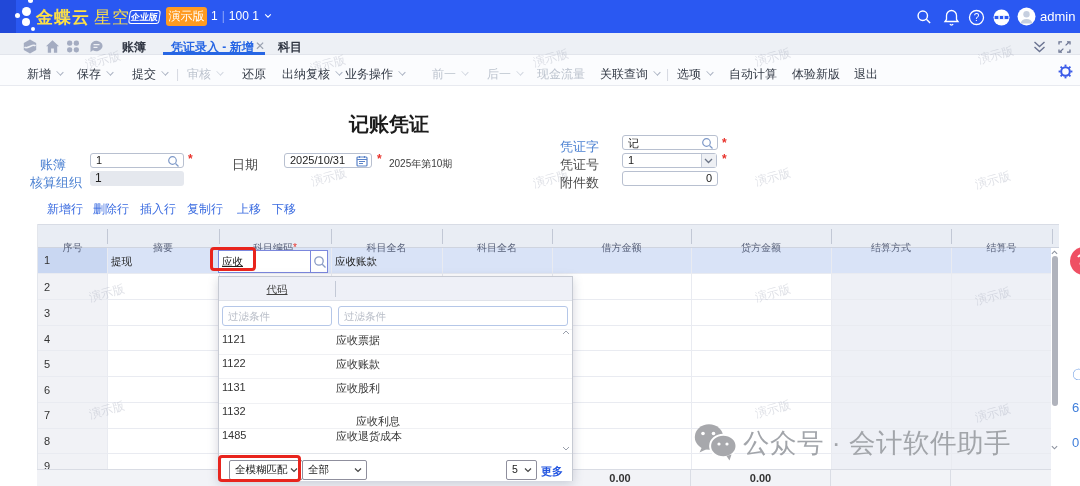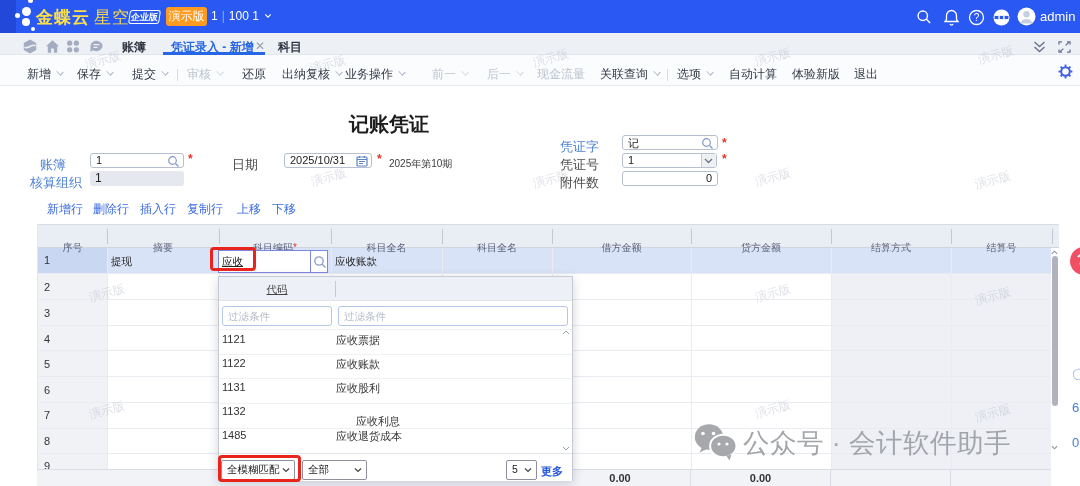--- a/index.html
+++ b/index.html
@@ -395,21 +395,21 @@
       </svg>
     <svg class="abs" style="left:343px;top:168px;" width="8" height="7" viewBox="0 0 8 7">
         <path d="M1 2 L4 5 L7 2" stroke="#9aa0ac" stroke-width="1" fill="none"></path>
       </svg>
     <div style="position:absolute;left:0;top:52px;width:353px;height:1px;background:#f0f1f4;"></div>
     <div style="position:absolute;left:0;top:77px;width:353px;height:1px;background:#f0f1f4;"></div>
     <div style="position:absolute;left:0;top:101px;width:353px;height:1px;background:#f0f1f4;"></div>
     <div style="position:absolute;left:0;top:126px;width:353px;height:1px;background:#f0f1f4;"></div>
     <div style="position:absolute;left:0;top:151px;width:353px;height:1px;background:#f0f1f4;"></div>
     <div id="pfoot"></div>
-    <div class="sel" style="left:2px;top:183px;width:74px;height:20px;">
+    <div class="sel" style="left:10px;top:183px;width:74px;height:20px;">
         <span class="sv">全模糊匹配</span>
         <svg class="sc" width="8" height="8" viewBox="0 0 8 8">
           <path d="M1 2.5 L4 5.5 L7 2.5" stroke="#444" stroke-width="1.2" fill="none"></path>
         </svg>
       </div>
     <div class="sel" style="left:83px;top:183px;width:65px;height:20px;">
         <span class="sv">全部</span>
         <svg class="sc" width="8" height="8" viewBox="0 0 8 8">
           <path d="M1 2.5 L4 5.5 L7 2.5" stroke="#444" stroke-width="1.2" fill="none"></path>
         </svg>

